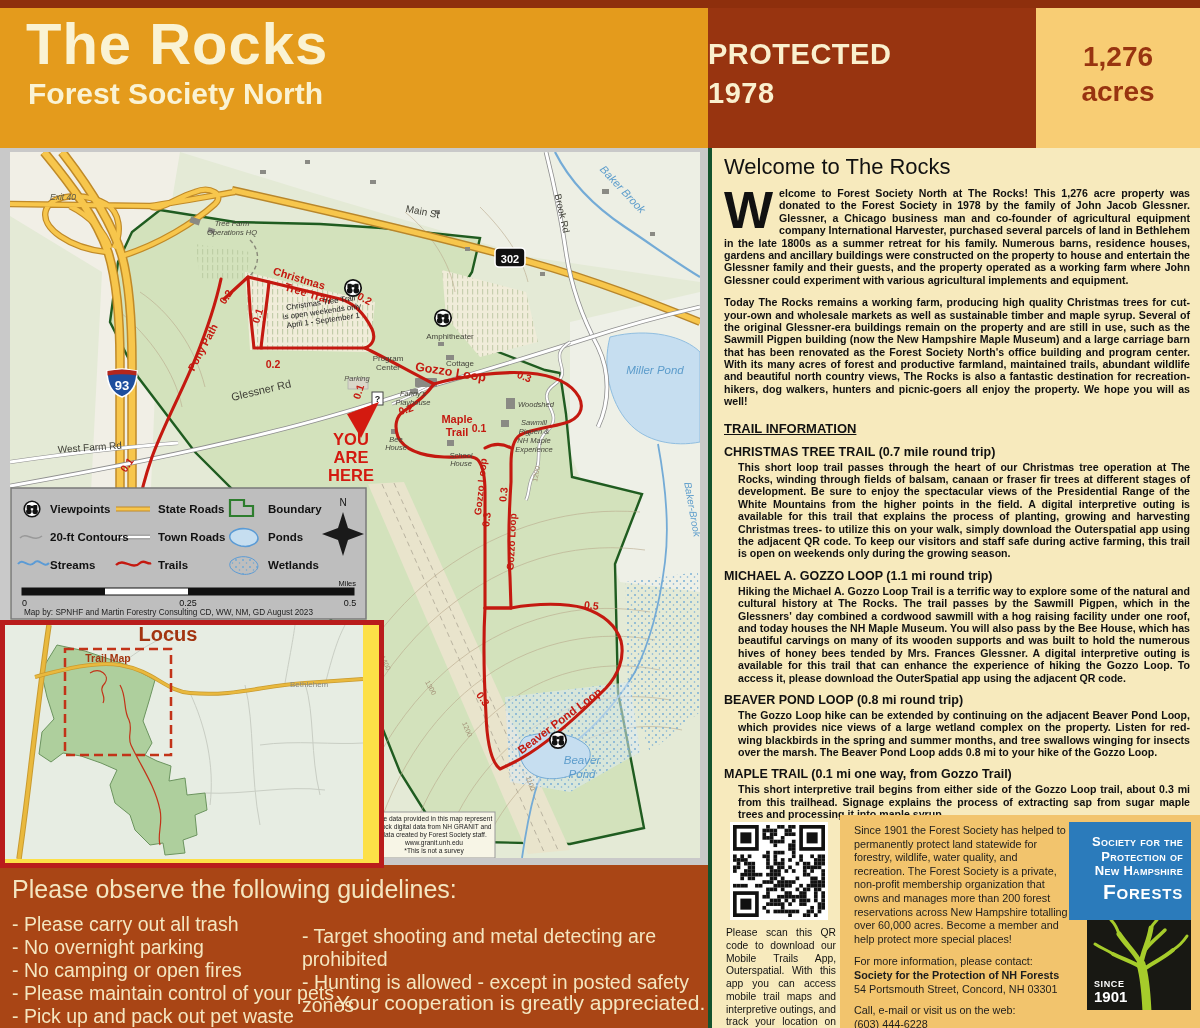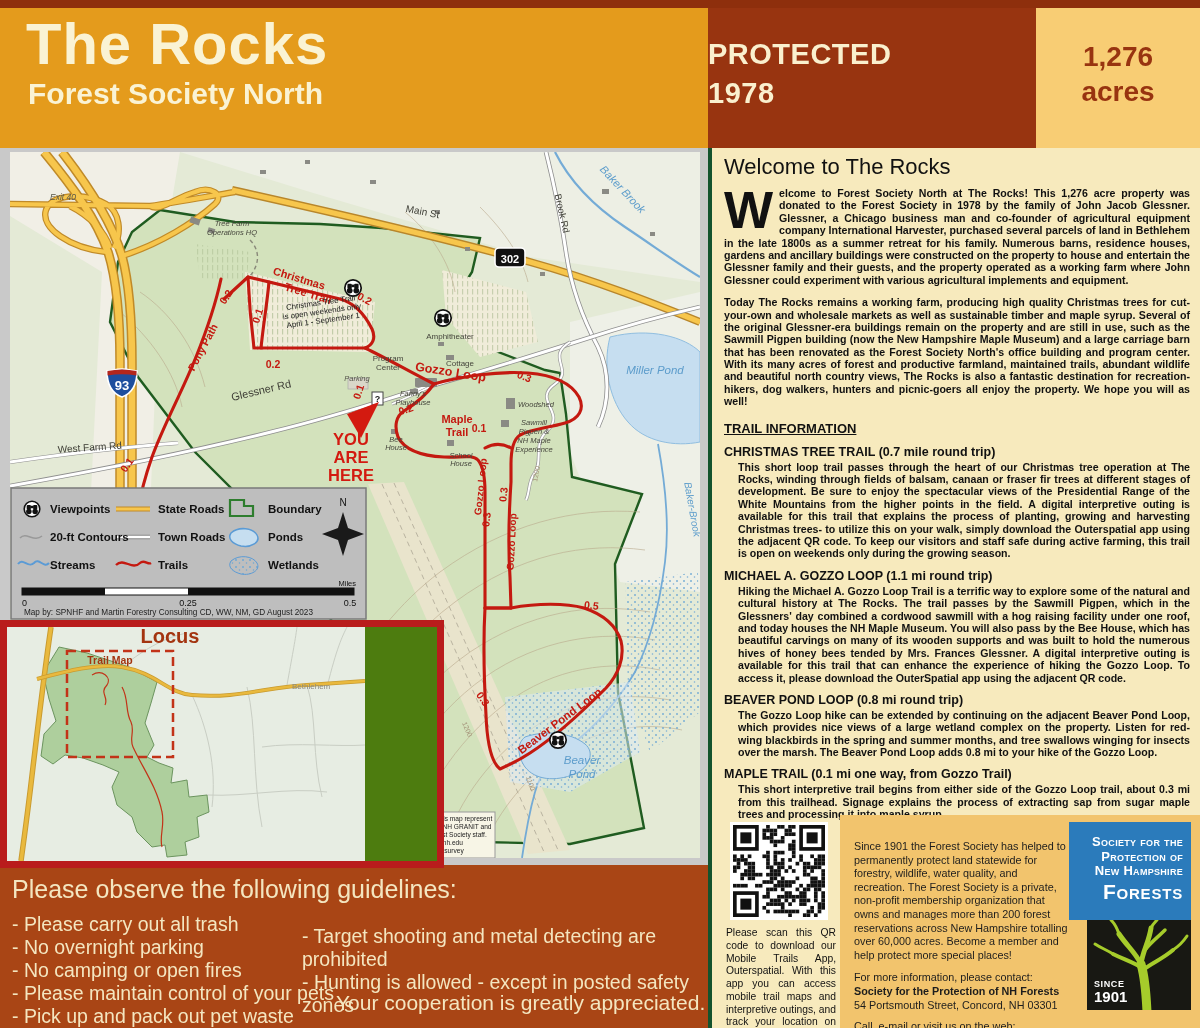--- a/index.html
+++ b/index.html
@@ -13,22 +13,22 @@
   .protected{position:absolute;left:708px;top:0;width:328px;height:148px;background:#983410;color:#FAF0CE;
      display:flex;flex-direction:column;justify-content:center;
      font-weight:bold;font-size:29px;line-height:1.35;letter-spacing:.5px;z-index:5}
   .acres{position:absolute;left:1036px;top:0;width:164px;height:148px;background:#F8CD74;color:#983410;
      display:flex;flex-direction:column;align-items:center;justify-content:center;
      font-weight:bold;font-size:28px;line-height:1.25;z-index:5}
   
   .map-area{position:absolute;left:0;top:148px;width:708px;height:717px;background:#C9C9C9}
   .mainmap{position:absolute;left:10px;top:4px;width:690px;height:706px;background:#ECEBDB}
   svg text{font-family:"Liberation Sans",sans-serif}
-  .locus{position:absolute;left:0;top:472px;width:444px;height:248px;border:7px solid #b91c1c;
-     box-sizing:border-box;background:#4d7c0f;z-index:3}
+  .locus{position:absolute;left:0;top:472px;width:384px;height:248px;border:5px solid #b91c1c;
+     box-sizing:border-box;background:#fde047;z-index:3}
   
   .guide{position:absolute;left:0;top:865px;width:708px;height:163px;background:#A94515;color:#F4E6C0;z-index:2}
   .g-head{position:absolute;left:12px;top:10px;font-size:25px}
   .g-left{position:absolute;left:12px;top:48px;font-size:19.5px;line-height:23px}
   .g-right{position:absolute;left:302px;top:60px;font-size:19.5px;line-height:23px}
   .g-close{position:absolute;left:336px;top:126px;font-size:21px}
   
   .panel{position:absolute;left:708px;top:148px;width:492px;height:880px;background:#F7EABD;
      border-left:4px solid #14532d;box-sizing:border-box;z-index:4}
   .content{position:absolute;left:12px;top:4px;width:466px;color:#111}
@@ -40,21 +40,21 @@
   .ti{font-size:13px;font-weight:bold;text-decoration:underline;margin:13px 0 9px}
   .t-head{font-size:12.5px;font-weight:bold;margin:9px 0 2px}
   .t-body{margin:0 0 0 14px}
   
   .pfooter{position:absolute;left:0;bottom:0;width:488px;height:213px}
   .qr-col{position:absolute;left:0;top:0;width:128px;height:213px;padding:6px 4px 0 14px;box-sizing:border-box}
   #qr{width:92px;height:92px;background:#fff;display:block;margin:4px 0 10px 7px;outline:3px solid #fff}
   .qr-cap{font-size:10.3px;text-align:justify;line-height:1.24;color:#111;margin:0}
   .tan{position:absolute;left:128px;top:0;width:360px;height:213px;background:#F2C46D;
        padding:9px 10px 0 14px;box-sizing:border-box}
-  .about{font-size:10.8px;line-height:1.26;width:216px;color:#1d1d1d;margin:16px 0 9px}
+  .about{font-size:10.8px;line-height:1.26;width:216px;color:#1d1d1d;margin:0 0 9px}
   .c-line{font-size:10.8px;line-height:1.26;color:#1d1d1d;width:220px}
   .c-name{font-weight:bold}
   .gap8{height:8px}
   .logo{position:absolute;right:9px;top:7px;width:122px}
   .logo-blue{width:122px;height:98px;background:#2B7BBB;color:#ffffff;text-align:right;box-sizing:border-box;
      padding:13px 8px 0 0;font-variant:small-caps}
   .lb{font-size:13px;font-weight:bold;line-height:1.12;letter-spacing:.3px}
   .lb4{font-size:21px;font-weight:bold;letter-spacing:.8px;margin-top:1px}
   .logo-black{width:104px;height:90px;background:#181813;margin-left:auto;position:relative}
   .since{position:absolute;left:7px;bottom:6px;color:#fff;font-weight:bold;line-height:1}

